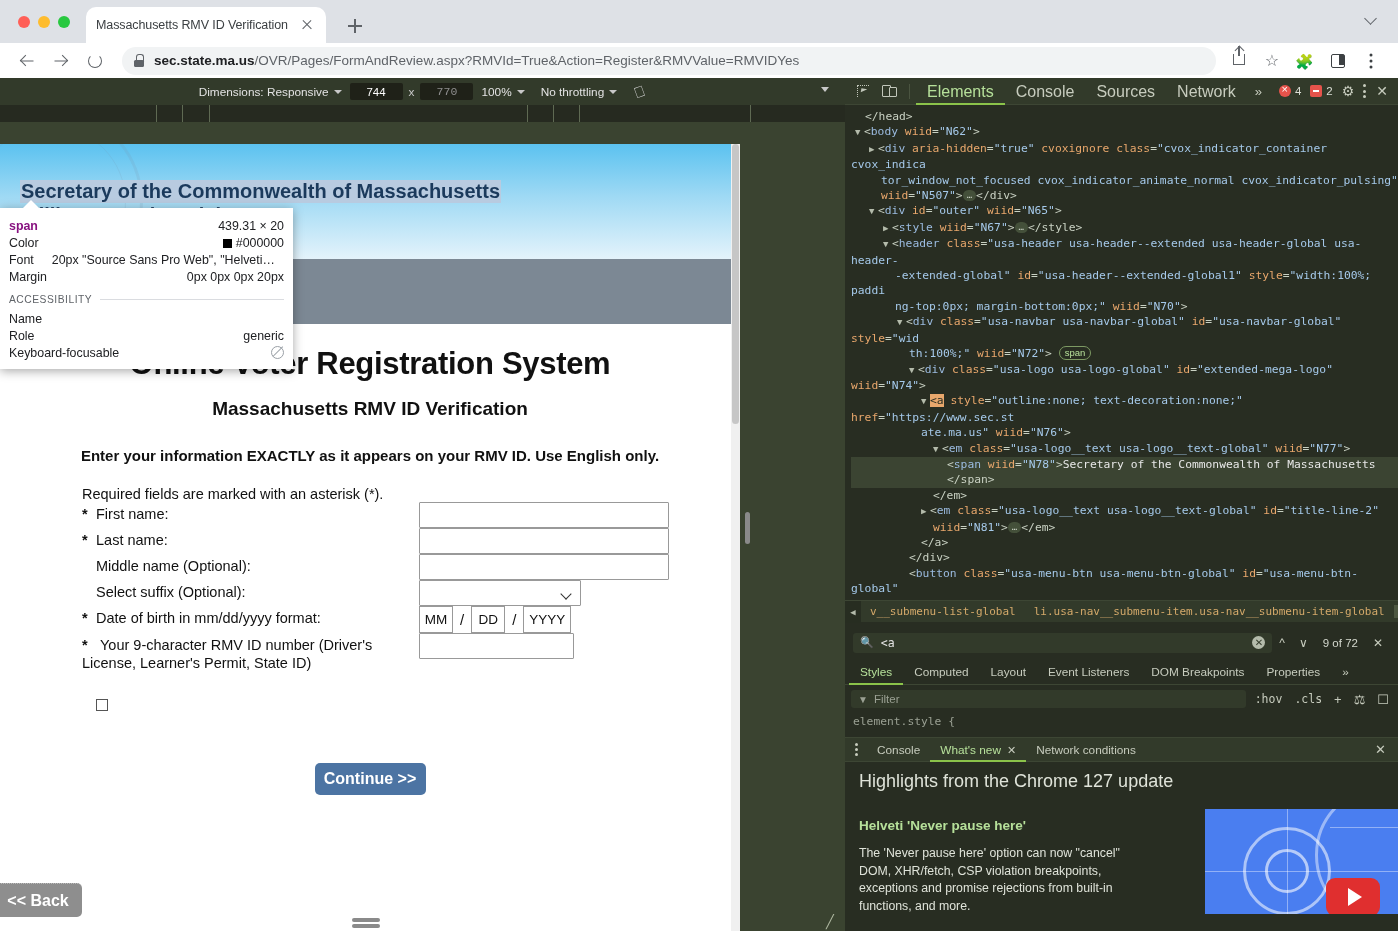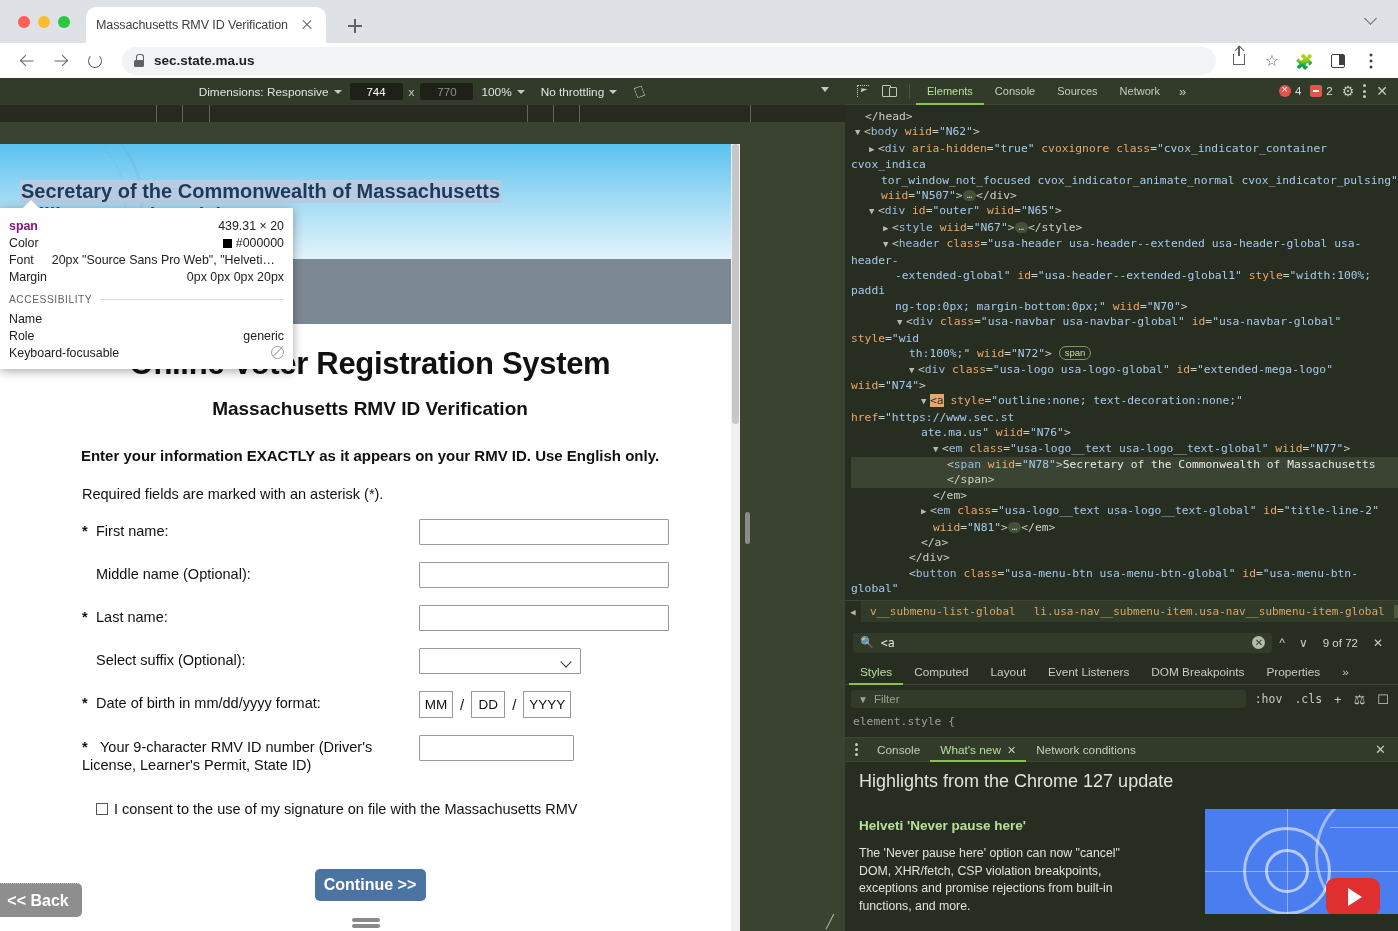--- a/index.html
+++ b/index.html
@@ -100,21 +100,21 @@
     color:#e3e3e3; font-size:11.8px; gap:0;
   }
   .db-item { padding:0 8px; display:flex; align-items:center; gap:5px; white-space:nowrap; }
   .db-caret { width:0;height:0;border-left:4px solid transparent;border-right:4px solid transparent;
     border-top:4.5px solid #c8c8c8; }
   .db-input {
     background:#1f2118; color:#fff; border:none; border-radius:2px;
     width:53px; height:17px; text-align:center; font-size:11.5px;
     font-family:"Liberation Sans",sans-serif;
   }
-  .db-input.dim { color:#8e8e8e; }
+  .db-input.dim { color:#8e8e8e;font-family:Liberation Mono, monospace; }
   .db-x { color:#c8c8c8; padding:0 6px; }
   .rotate-ic { font-size:15px; color:#d4d4d4; padding:0 10px; transform:rotate(-20deg); }
   .db-right-caret { position:absolute; right:16px; top:9px;
     width:0;height:0;border-left:4.5px solid transparent;border-right:4.5px solid transparent;
     border-top:5px solid #c8c8c8; }
 
   
   .ruler {
     position:absolute; left:0; top:105px; width:845px; height:17px;
     background:#262a20;
@@ -164,21 +164,21 @@
   .site-h2 {
     text-align:center; font-size:19px; font-weight:bold; color:#111;
     margin-top:8px;
   }
   .site-lead {
     text-align:center; font-size:15px; font-weight:bold; color:#111;
     margin-top:27px;
   }
   .site-req { font-size:14.5px; color:#111; margin:22px 0 0 82px; }
 
-  .frow { display:flex; align-items:flex-start; margin-top:17px; padding-left:82px; }
+  .frow { display:flex; align-items:flex-start; padding-left:82px; }
   .flabel { width:337px; font-size:14.5px; color:#111; line-height:1.25; padding-top:3px; }
   .flabel .ast { display:inline-block; width:14px; font-weight:bold; }
   .flabel .ind { display:inline-block; width:14px; }
   .finput {
     width:250px; height:26px; border:1px solid #999; background:#fff; border-radius:1px;
   }
   .finput.short { width:155px; }
   .fselect {
     width:162px; height:26px; border:1px solid #999; background:#fff; border-radius:1px;
     position:relative;
@@ -276,21 +276,21 @@
     border-top:1.4px dotted #c2c7bb; border-left:1.4px dotted #c2c7bb;}
   .insp-cursor2::after{content:"";position:absolute;left:3px;top:3px;
     border-left:6px solid #c2c7bb;border-bottom:4px solid transparent;border-right:3px solid transparent;
     transform:rotate(10deg);}
   .dev-ic1 { position:absolute; left:5px; top:5px; width:9px; height:12px;
     border:1.4px solid #c2c7bb; border-radius:1px;}
   .dev-ic2 { position:absolute; left:12px; top:7px; width:8px; height:10px;
     border:1.4px solid #c2c7bb; border-radius:1px; background:#323a2a;}
   .dt-sep { width:1px; height:15px; background:#4a5440; margin:0 6px; flex:none; }
   .dt-tab {
-    padding:0 11px; height:27px; line-height:27px; color:#c7ccbe; font-size:11px;
+    padding:0 11px; height:27px; line-height:27px; color:#c7ccbe; font-size:16px;
     white-space:nowrap; cursor:pointer;
   }
   .dt-tab.active { color:#b6e09a; box-shadow: inset 0 -2px 0 #8bc34a; }
   .dt-more { padding:0 8px; color:#c7ccbe; font-size:13px; }
   .dt-badges { margin-left:auto; display:flex; align-items:center; gap:9px; padding-right:4px;}
   .badge { display:flex; align-items:center; gap:4px; font-size:11.5px; color:#dcdfd6; }
   .bdot-err { width:12px;height:12px;border-radius:50%;background:#e5534b; position:relative;}
   .bdot-err::after{content:"\00d7"; position:absolute; left:2.5px; top:-2.5px; font-size:11px; color:#fff;}
   .bdot-warn { width:12px;height:12px;border-radius:2px;background:#e5534b; position:relative;}
   .bdot-warn::after{content:""; position:absolute; left:3px; top:5px; width:6px;height:2px;background:#fff;}
@@ -439,20 +439,21 @@
       </div>
     <div class="navbtn">
         <div class="arrow-r"></div>
       </div>
     <div class="navbtn">
         <div class="reload"></div>
       </div>
     <div class="omnibox">
       <span class="lock"></span>
       <span class="url-strong">sec.state.ma.us</span>
+        <span>/OVR/Pages/FormAndReview.aspx?RMVId=True&amp;Action=Register&amp;RMVValue=RMVIDYes</span>
     </div>
     <div class="nav-icons">
       <div class="nicon">
           <span class="share-ic"></span>
         </div>
       <div class="nicon">
           <span class="star-ic">☆</span>
         </div>
       <div class="nicon">
           <span class="puzzle-ic">🧩</span>
@@ -522,28 +523,28 @@
 
       <div class="frow">
         <div class="flabel">
           <span class="ast">*</span><span>First name:</span>
         </div>
         <div class="finput"></div>
       </div>
 
       <div class="frow">
         <div class="flabel">
-          <span class="ind"></span><span>Middle name (Optional):</span>
+          <span class="ast">*</span><span>Last name:</span>
         </div>
         <div class="finput"></div>
       </div>
 
       <div class="frow">
         <div class="flabel">
-          <span class="ast">*</span><span>Last name:</span>
+          <span class="ind"></span><span>Middle name (Optional):</span>
         </div>
         <div class="finput"></div>
       </div>
 
       <div class="frow">
         <div class="flabel">
           <span class="ind"></span><span>Select suffix (Optional):</span>
         </div>
         <div class="fselect"></div>
       </div>
@@ -563,21 +564,20 @@
 
       <div class="frow">
         <div class="flabel">
           <span class="ast">*</span>&nbsp;<span>Your 9-character RMV ID number (Driver's License, Learner's Permit, State ID)</span>
         </div>
         <div class="finput short"></div>
       </div>
 
       <div class="consent">
         <div class="cbox"></div>
-        <span>I consent to the use of my signature on file with the Massachusetts RMV</span>
       </div>
 
       <button class="continue-btn">Continue &gt;&gt;</button>
 
       <div class="back-btn">&lt;&lt; Back</div>
 
       <div class="page-scrollbar">
           <i></i>
         </div>
     </div>

